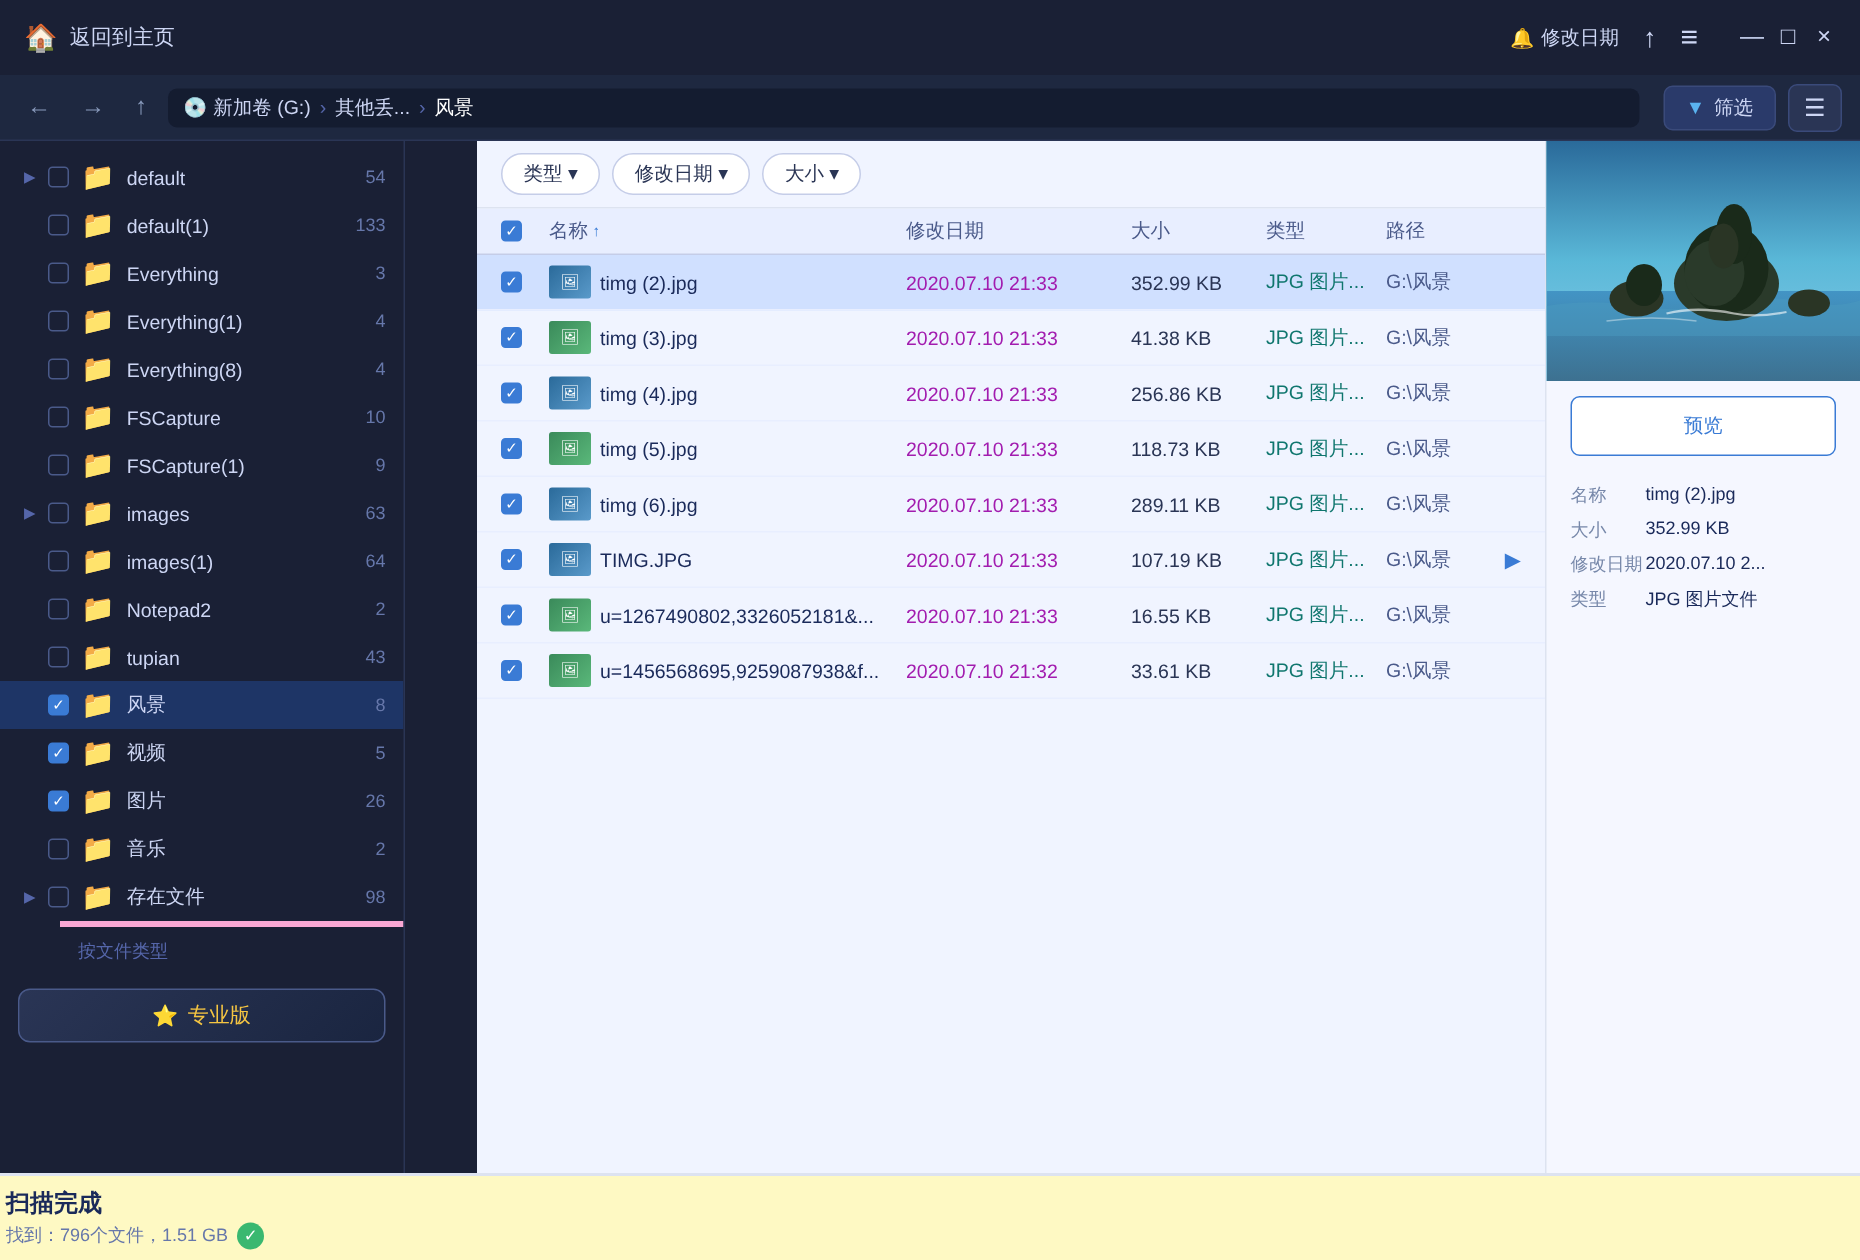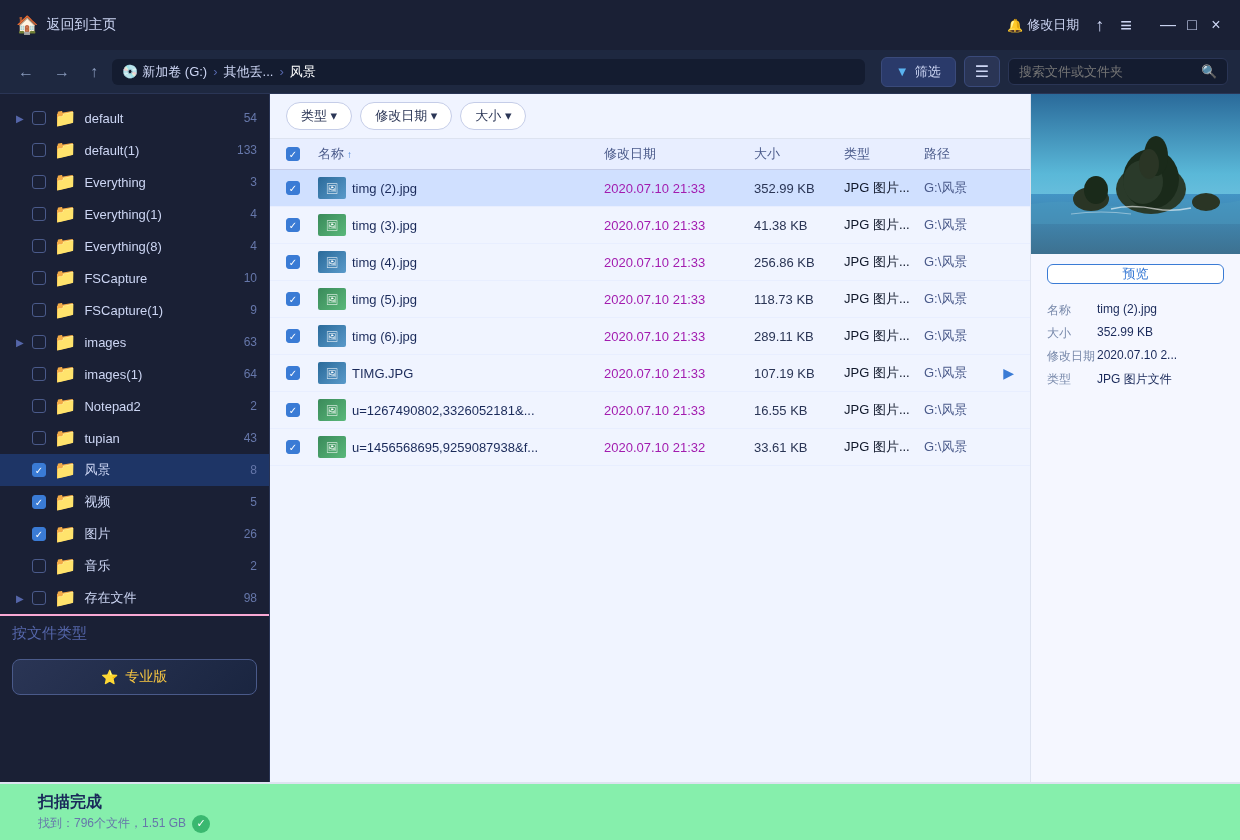--- a/index.html
+++ b/index.html
@@ -105,21 +105,21 @@
     }
     .sidebar-item.active { background: #1e3566; }
     .sidebar-item .arrow { font-size: 10px; color: #5566aa; width: 12px; }
     .sidebar-item .cb { width: 14px; height: 14px; border: 1px solid #4a5a8a; border-radius: 3px; display: flex; align-items: center; justify-content: center; flex-shrink: 0; }
     .sidebar-item .cb.checked { background: #3a7bd5; border-color: #3a7bd5; color: white; font-size: 10px; }
     .sidebar-item .folder-icon { font-size: 18px; margin: 0 4px; }
     .folder-yellow { color: #f5c542; }
     .sidebar-item .item-name { flex: 1; font-size: 13px; color: #cdd6f4; }
     .sidebar-item .item-count { color: #6677aa; font-size: 12px; min-width: 28px; text-align: right; }
 
-    .sidebar-bottom { padding: 8px 12px; font-size: 15px; color: #5566aa; border-top: 2px solid #f9a8d4; }
+    .sidebar-bottom { padding: 8px 12px; font-size: 12px; color: #5566aa; border-top: 4px solid #f9a8d4; margin-left: 40px; }
     .pro-btn {
       margin: 8px 12px;
       background: linear-gradient(135deg, #2a3555, #1a2540);
       border: 1px solid #4a5a8a;
       border-radius: 8px;
       padding: 8px;
       display: flex;
       align-items: center;
       justify-content: center;
       gap: 6px;
@@ -129,20 +129,21 @@
     }
 
     
     .file-area {
       flex: 1;
       background: #f0f4ff;
       display: flex;
       flex-direction: column;
       color: #1a2035;
       min-width: 0;
+      margin-left: 48px;
     }
 
     
     .filter-toolbar {
       background: #f0f4ff;
       padding: 8px 16px;
       display: flex;
       gap: 8px;
       border-bottom: 1px solid #dde3f0;
     }
@@ -193,21 +194,21 @@
       cursor: pointer;
     }
     .table-row.selected { background: #d0e0ff; }
     .table-row .file-name { display: flex; align-items: center; gap: 6px; }
     .file-thumb { width: 28px; height: 22px; object-fit: cover; border-radius: 2px; background: #aabbdd; display: flex; align-items: center; justify-content: center; font-size: 10px; overflow: hidden; flex-shrink: 0; }
     .file-thumb.green { background: linear-gradient(135deg, #3a8a5a, #5ab87a); color: white; }
     .file-thumb.sea { background: linear-gradient(135deg, #2a6a9a, #5a9aca); color: white; }
     .col-name { color: #1a2a5a; }
     .col-date { color: #a21caf; }
     .col-size { color: #2a3555; }
-    .col-type { color: #0f172a; }
+    .col-type { color: #0f766e; }
     .col-path { color: #4a5a8a; }
 
     
     .right-panel {
       width: 210px;
       background: #f5f7ff;
       border-left: 1px solid #dde3f0;
       display: flex;
       flex-direction: column;
       flex-shrink: 0;
@@ -225,39 +226,39 @@
       background: 
         radial-gradient(ellipse at 30% 60%, #1a5a7a 0%, transparent 50%),
         radial-gradient(ellipse at 70% 40%, #5ab8e0 0%, transparent 40%),
         linear-gradient(180deg, #2a8aba 0%, #3a9aca 40%, #88ccee 60%, #aaddee 80%);
     }
     .preview-btn {
       margin: 10px 16px;
       background: white;
       border: 1px solid #3a7bd5;
       border-radius: 6px;
-      padding: 0;
+      padding: 10px;
       color: #3a7bd5;
       font-size: 13px;
       cursor: pointer;
       text-align: center;
     }
     .file-info { padding: 8px 16px; }
     .info-row { display: flex; margin-bottom: 6px; font-size: 12px; }
     .info-label { color: #7788aa; width: 50px; flex-shrink: 0; }
     .info-value { color: #1a2a5a; flex: 1; }
 
     
     .bottom-bar {
       height: 58px;
-      background: #86efac;
+      background: #fef9c3;
       border-top: 2px solid #dde3f0;
       display: flex;
       align-items: center;
-      padding: 0 38px;
+      padding: 0 4px;
       justify-content: flex-start;
     }
     .scan-info { display: flex; flex-direction: column; gap: 2px; }
     .scan-title { font-size: 16px; color: #1a2a5a; font-weight: bold; }
     .scan-detail { font-size: 12px; color: #6677aa; display: flex; align-items: center; gap: 6px; }
     .check-circle { width: 18px; height: 18px; background: #3ab870; border-radius: 50%; display: flex; align-items: center; justify-content: center; color: white; font-size: 11px; }
     .recover-btn {
       background: linear-gradient(135deg, #3a7bd5, #2a5ab5);
       border: none;
       border-radius: 8px;
@@ -302,24 +303,20 @@
     <span style="cursor:pointer;">其他丢...</span>
     <span class="breadcrumb-sep">›</span>
     <span class="breadcrumb-current">风景</span>
   </div>
   <div class="nav-right">
     <button class="filter-btn">
       <span style="color:#5ab3f0;">▼</span>
       <span>筛选</span>
     </button>
     <button class="view-btn">☰</button>
-    <div class="search-box">
-      <input type="text" placeholder="搜索文件或文件夹" style="">
-      <span style="cursor:pointer;">🔍</span>
-    </div>
   </div>
 </div>
 
 <div class="main-layout">
 
   <div class="sidebar">
 
   <div class="sidebar-item">
         <span class="arrow">▶</span>
         <div class="cb"></div>

